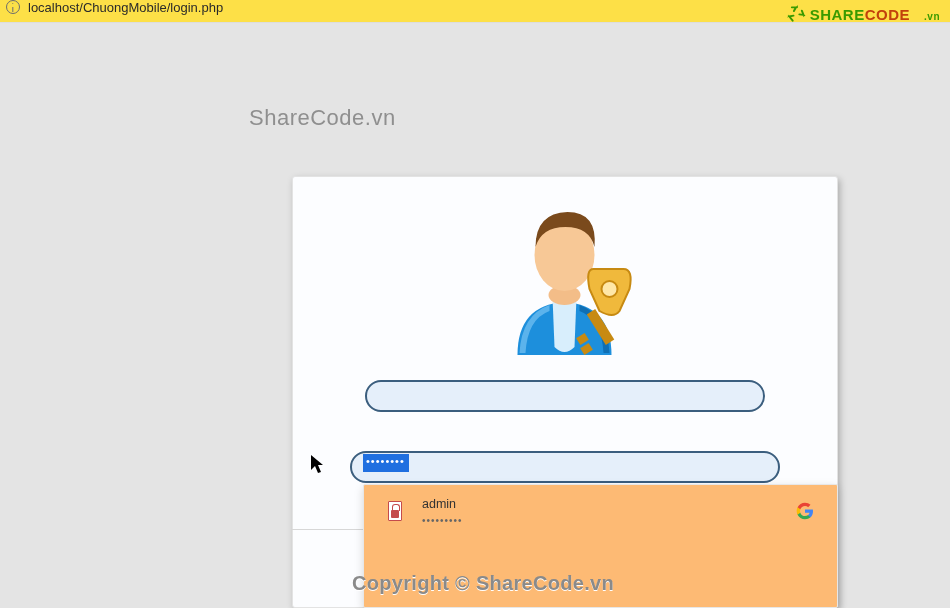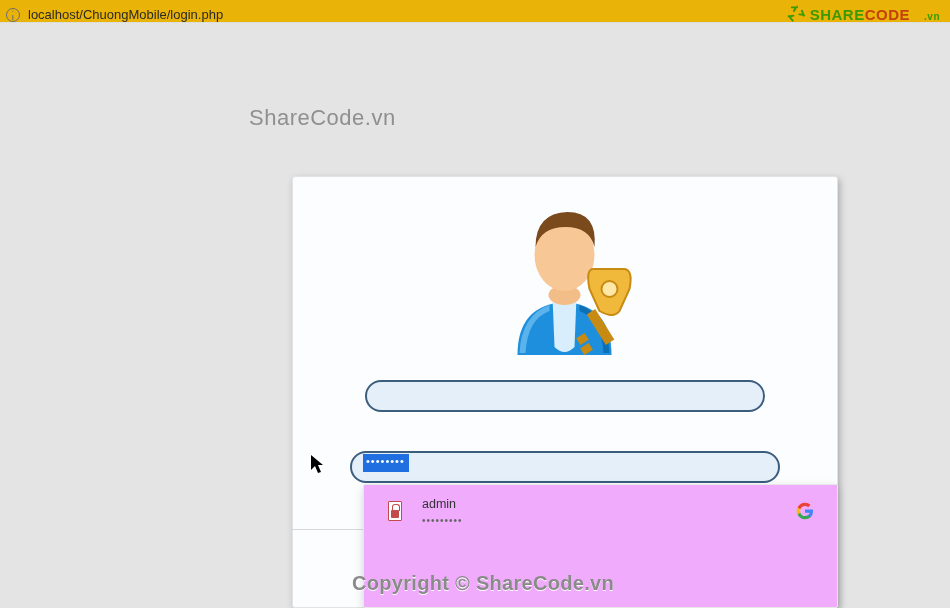--- a/index.html
+++ b/index.html
@@ -1,19 +1,19 @@
 <!DOCTYPE html>
 <html><head>
 <meta charset="utf-8">
 <style>
   * { box-sizing: border-box; margin: 0; padding: 0; }
   html, body { width: 950px; height: 608px; overflow: hidden; font-family: Arial, Helvetica, sans-serif; }
   body { background: #e4e4e4; position: relative; }
 
-  .addr-bar { position: absolute; left: 0; top: 0; height: 23px; background: #eab308; width: 950px; border-bottom: 1px solid #ddd; display: flex; align-items: flex-end; padding-left: 6px; }
+  .addr-bar { position: absolute; left: 0; top: 0; height: 23px; background: #fde047; width: 950px; border-bottom: 1px solid #ddd; display: flex; align-items: flex-start; padding-left: 6px; }
   .addr-glyph { width: 14px; height: 14px; border: 1.4px solid #6d6d6d; border-radius: 50%; position: relative; margin-right: 8px; }
   .addr-glyph::after { content: ""; position: absolute; width: 1.4px; height: 5px; background: #6d6d6d; left: 50%; top: 50%; transform: translateX(-50%); }
   .addr-glyph::before { content: ""; position: absolute; width: 1.4px; height: 1.4px; background: #6d6d6d; left: 50%; top: 2px; transform: translateX(-50%); border-radius: 50%; }
   .addr-text { font-size: 13px; color: #2a2a2a; }
 
   
   .wm1 { position: absolute; left: 249px; top: 105px; color: #8f8f8f; font-size: 22px; letter-spacing: 0.5px; }
   .wm2 { position: absolute; left: 352px; top: 572px; color: #8a8a8a; font-size: 20px; letter-spacing: 0.3px; text-shadow: 0 1px 0 #fff; font-weight: bold; }
 
   
@@ -35,21 +35,21 @@
   .field.password { top: 274px; width: 430px; }
   .password-sel { position:absolute; left: 50%; transform: translateX(-50%); top: 280px; width: 420px; }
   .password-sel .hl { position: absolute; left: 8px; top: -3px; width: 46px; height: 18px; background: #1f6fe0; }
   .password-sel .hl::after { content: "••••••••"; color:#fff; font-size:11px; letter-spacing:1px; position:absolute; left:3px; top:1px; }
 
   .cursor { position:absolute; left: 310px; top: 454px; width: 15px; height: 20px; }
 
   .divider { position:absolute; left: 292px; top: 529px; width: 546px; height: 1px; background: #d7d7d7; }
 
   
-  .drop { position: absolute; left: 363px; top: 484px; width: 475px; height: 124px; background: #f0abfc; border: 1px solid #e7e7e7; box-shadow: 0 3px 10px rgba(0,0,0,.15); border-radius: 2px; }
+  .drop { position: absolute; left: 363px; top: 484px; width: 475px; height: 124px; background: #fdba74; border: 1px solid #e7e7e7; box-shadow: 0 3px 10px rgba(0,0,0,.15); border-radius: 2px; }
   .drop-row { position: relative; height: 55px; border-bottom: 1px solid #eee; }
   .drop-row:last-child { border-bottom: none; }
   .drop-ico { position:absolute; left: 24px; top: 16px; width: 14px; height: 20px; background: #fff; border: 1px solid #c44b4b; border-radius: 1px; }
   .drop-ico::before { content:""; position:absolute; left: 3px; top: 2px; width: 6px; height: 6px; border: 1px solid #c44b4b; border-bottom: none; border-radius: 3px 3px 0 0; }
   .drop-ico::after { content:""; position:absolute; left: 2px; top: 8px; width: 8px; height: 8px; background: #c44b4b; border-radius:1px; }
   .drop-user { position:absolute; left: 58px; top: 12px; font-size: 12.5px; color: #333; }
   .drop-dots { position:absolute; left: 58px; top: 30px; font-size: 10px; letter-spacing: 1px; color: #666; }
   .g-icon { position:absolute; right: 22px; top: 16px; width: 20px; height: 20px; }
 
   

